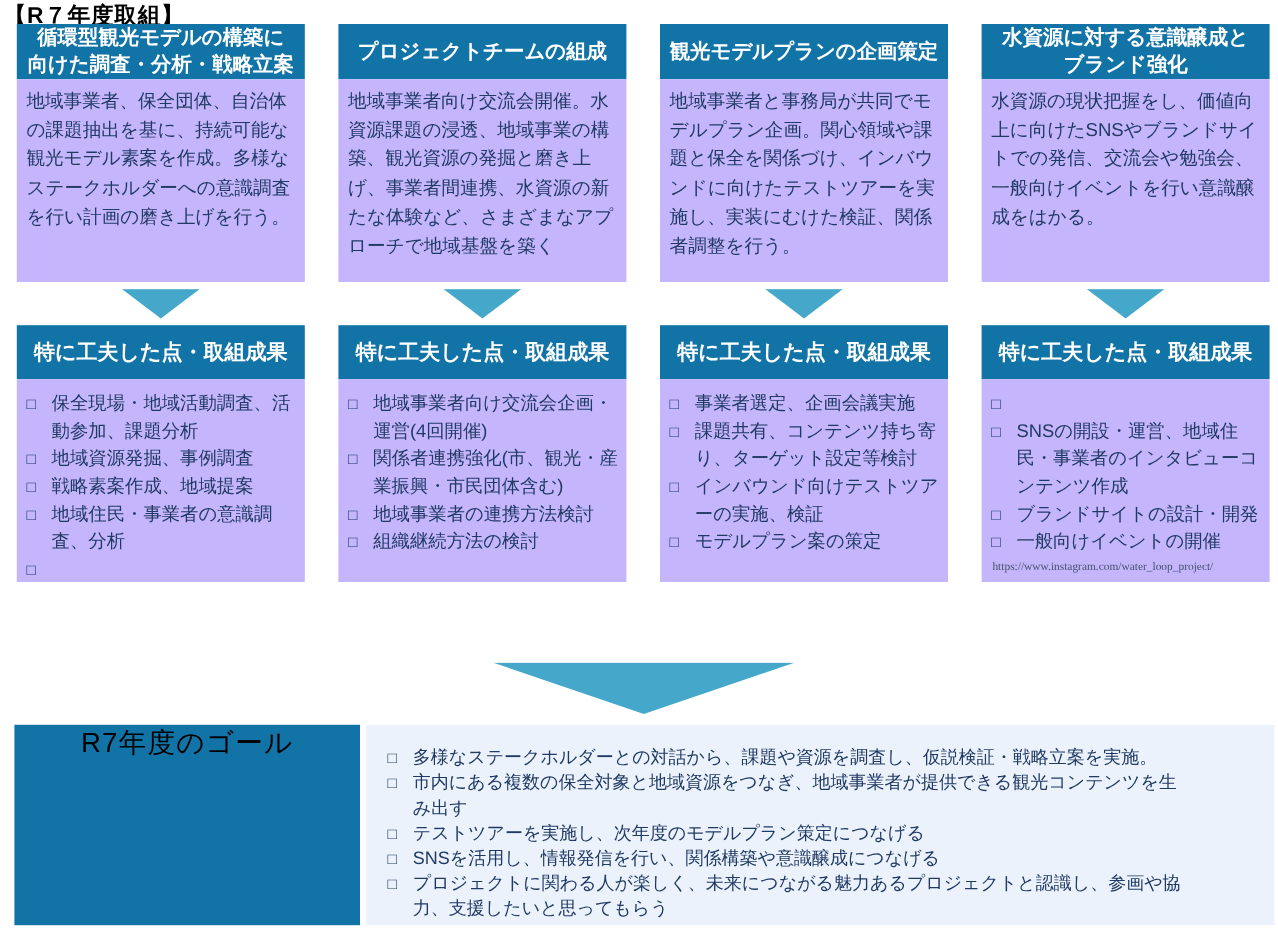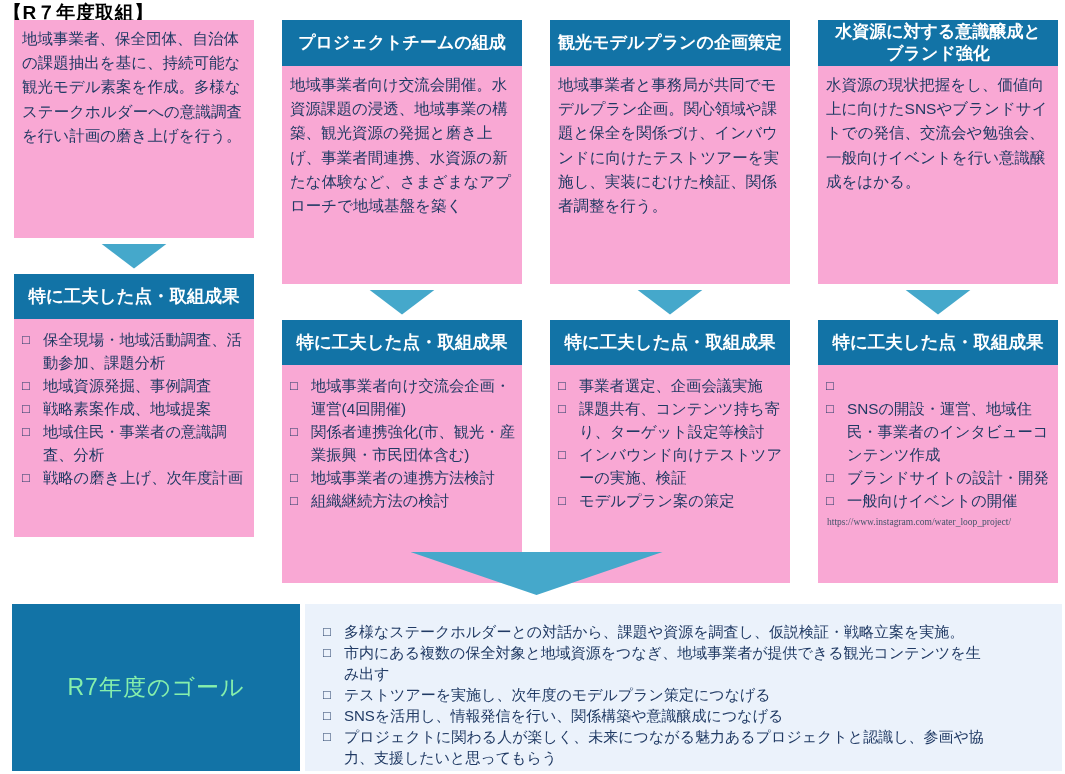--- a/index.html
+++ b/index.html
@@ -17,21 +17,21 @@
     display:grid;grid-template-columns:repeat(4,240px);column-gap:28px;
   }
   .col{display:flex;flex-direction:column;}
   .hdr{
     height:46px;background:#1273A6;color:#ffffff;
     font-weight:bold;font-size:17px;line-height:1.28;
     display:flex;align-items:center;justify-content:center;
     text-align:center;white-space:pre-line;
   }
   .bdy{
-    height:218px;background:#f9a8d4;color:#203A64;
+    height:169px;background:#c4b5fd;color:#203A64;
     font-size:15.5px;line-height:1.56;
     padding:7px 8px;box-sizing:border-box;
     text-align:left;
   }
   .arrow-zone{height:36px;display:flex;align-items:center;justify-content:center;}
   .tri{
     width:66px;height:25px;background:#45A8CB;
     clip-path:polygon(0 0,100% 0,50% 100%);
   }
   .hdr2{height:45px;font-size:17.5px;}
@@ -46,40 +46,42 @@
   }
   .big-tri{
     width:252px;height:43px;background:#45A8CB;
     clip-path:polygon(0 0,100% 0,50% 100%);margin-left:8px;
   }
   .goal-row{
     position:absolute;left:12px;top:604px;width:1050px;height:167px;
     display:flex;
   }
   .goal-box{
-    flex:0 0 288px;width:288px;background:#1273A6;color:#86efac;
+    flex:0 0 288px;width:288px;background:#1273A6;color:#000000;
     font-size:23px;letter-spacing:1px;
-    display:flex;align-items:center;justify-content:center;
+    display:flex;align-items:flex-start;justify-content:center;
   }
   .goal-body{
     flex:1;margin-left:5px;background:#EBF2FB;
     padding:17px 8px 8px 18px;box-sizing:border-box;
   }
   .goal-body .blist li{font-size:15px;line-height:21px;color:#203A64;}
   .goal-body .blist .mk{line-height:21px;}
   .goal-body .txt{max-width:650px;}
 </style>
 </head>
 <body>
 
 <div class="title">【R７年度取組】</div>
 
 <div class="cols">
 
   <div class="col">
+    <div class="hdr">循環型観光モデルの構築に
+向けた調査・分析・戦略立案</div>
     <div class="bdy">地域事業者、保全団体、自治体の課題抽出を基に、持続可能な観光モデル素案を作成。多様なステークホルダーへの意識調査を行い計画の磨き上げを行う。</div>
     <div class="arrow-zone">
       <div class="tri"></div>
     </div>
     <div class="hdr hdr2">特に工夫した点・取組成果</div>
     <div class="bdy results">
       <ul class="blist">
         <li>
             <span class="mk">□</span>
             <span class="txt">保全現場・地域活動調査、活動参加、課題分析</span>
@@ -91,21 +93,20 @@
         <li>
             <span class="mk">□</span>
             <span class="txt">戦略素案作成、地域提案</span>
           </li>
         <li>
             <span class="mk">□</span>
             <span class="txt">地域住民・事業者の意識調査、分析</span>
           </li>
         <li>
             <span class="mk">□</span>
-            <span class="txt">戦略の磨き上げ、次年度計画</span>
           </li>
       </ul>
     </div>
   </div>
 
   <div class="col">
     <div class="hdr">プロジェクトチームの組成</div>
     <div class="bdy">地域事業者向け交流会開催。水資源課題の浸透、地域事業の構築、観光資源の発掘と磨き上げ、事業者間連携、水資源の新たな体験など、さまざまなアプローチで地域基盤を築く</div>
     <div class="arrow-zone">
       <div class="tri"></div>

